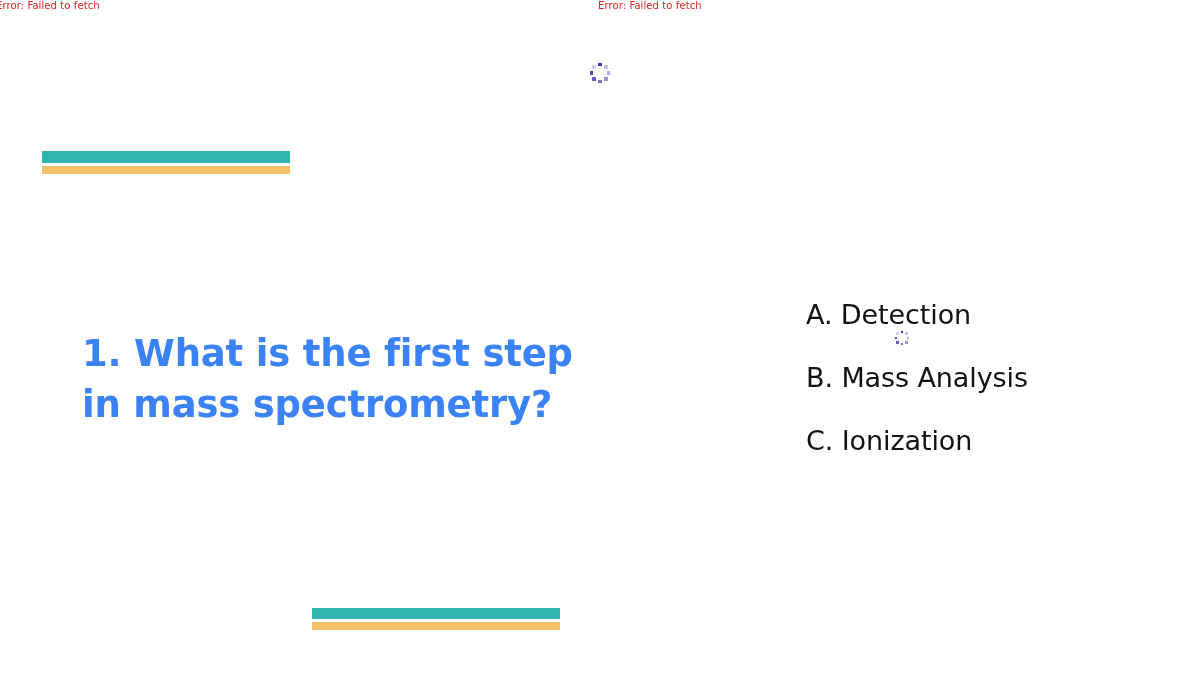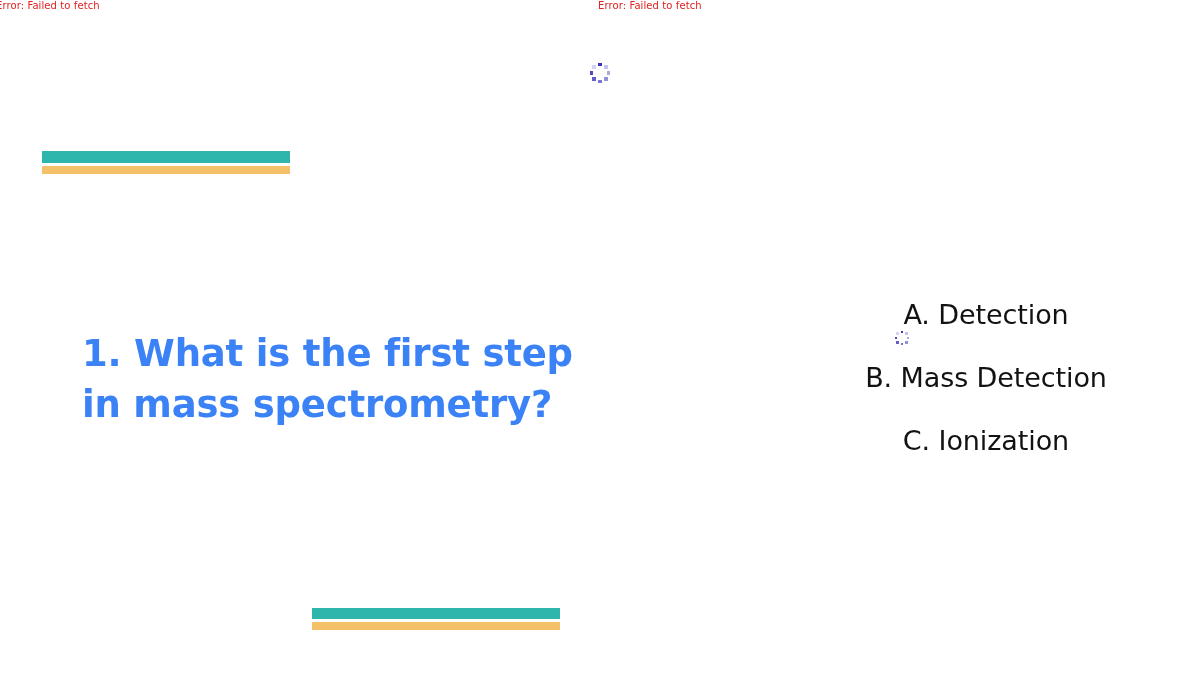--- a/index.html
+++ b/index.html
@@ -103,21 +103,20 @@
     color: #3b82f6;
     letter-spacing: -0.2px;
   }
 
   
   #options {
     position: absolute;
     left: 806px;
     top: 300px;
     width: 360px;
-    text-align: center;
   }
   .option {
     font-family: "DejaVu Sans", sans-serif;
     font-weight: 400;
     font-size: 27px;
     line-height: 30px;
     color: #121212;
     margin-bottom: 33px;
     white-space: nowrap;
     letter-spacing: -0.1px;
@@ -147,21 +146,21 @@
   <div class="bar-group" id="bars-top">
     <span class="bar bar-teal"></span>
     <span class="bar bar-gap"></span>
     <span class="bar bar-yellow"></span>
   </div>
 
   <div id="question">1. What is the first step in mass spectrometry?</div>
 
   <div id="options">
     <div class="option">A. Detection</div>
-    <div class="option">B. Mass Detection</div>
+    <div class="option">B. Mass Analysis</div>
     <div class="option">C. Ionization</div>
   </div>
 
   <div class="spinner" id="spinner-option">
       <span class="sq" style="width: 2.48px; height: 2.48px; left: 6.76px; top: 0.52px; opacity: 1;"></span>
       <span class="sq" style="width: 2.48px; height: 2.48px; left: 11.1723px; top: 2.34765px; opacity: 0.3;"></span>
       <span class="sq" style="width: 2.48px; height: 2.48px; left: 13px; top: 6.76px; opacity: 0.42;"></span>
       <span class="sq" style="width: 2.48px; height: 2.48px; left: 11.1723px; top: 11.1723px; opacity: 0.55;"></span>
       <span class="sq" style="width: 2.48px; height: 2.48px; left: 6.76px; top: 13px; opacity: 0.68;"></span>
       <span class="sq" style="width: 2.48px; height: 2.48px; left: 2.34765px; top: 11.1723px; opacity: 0.8;"></span>

